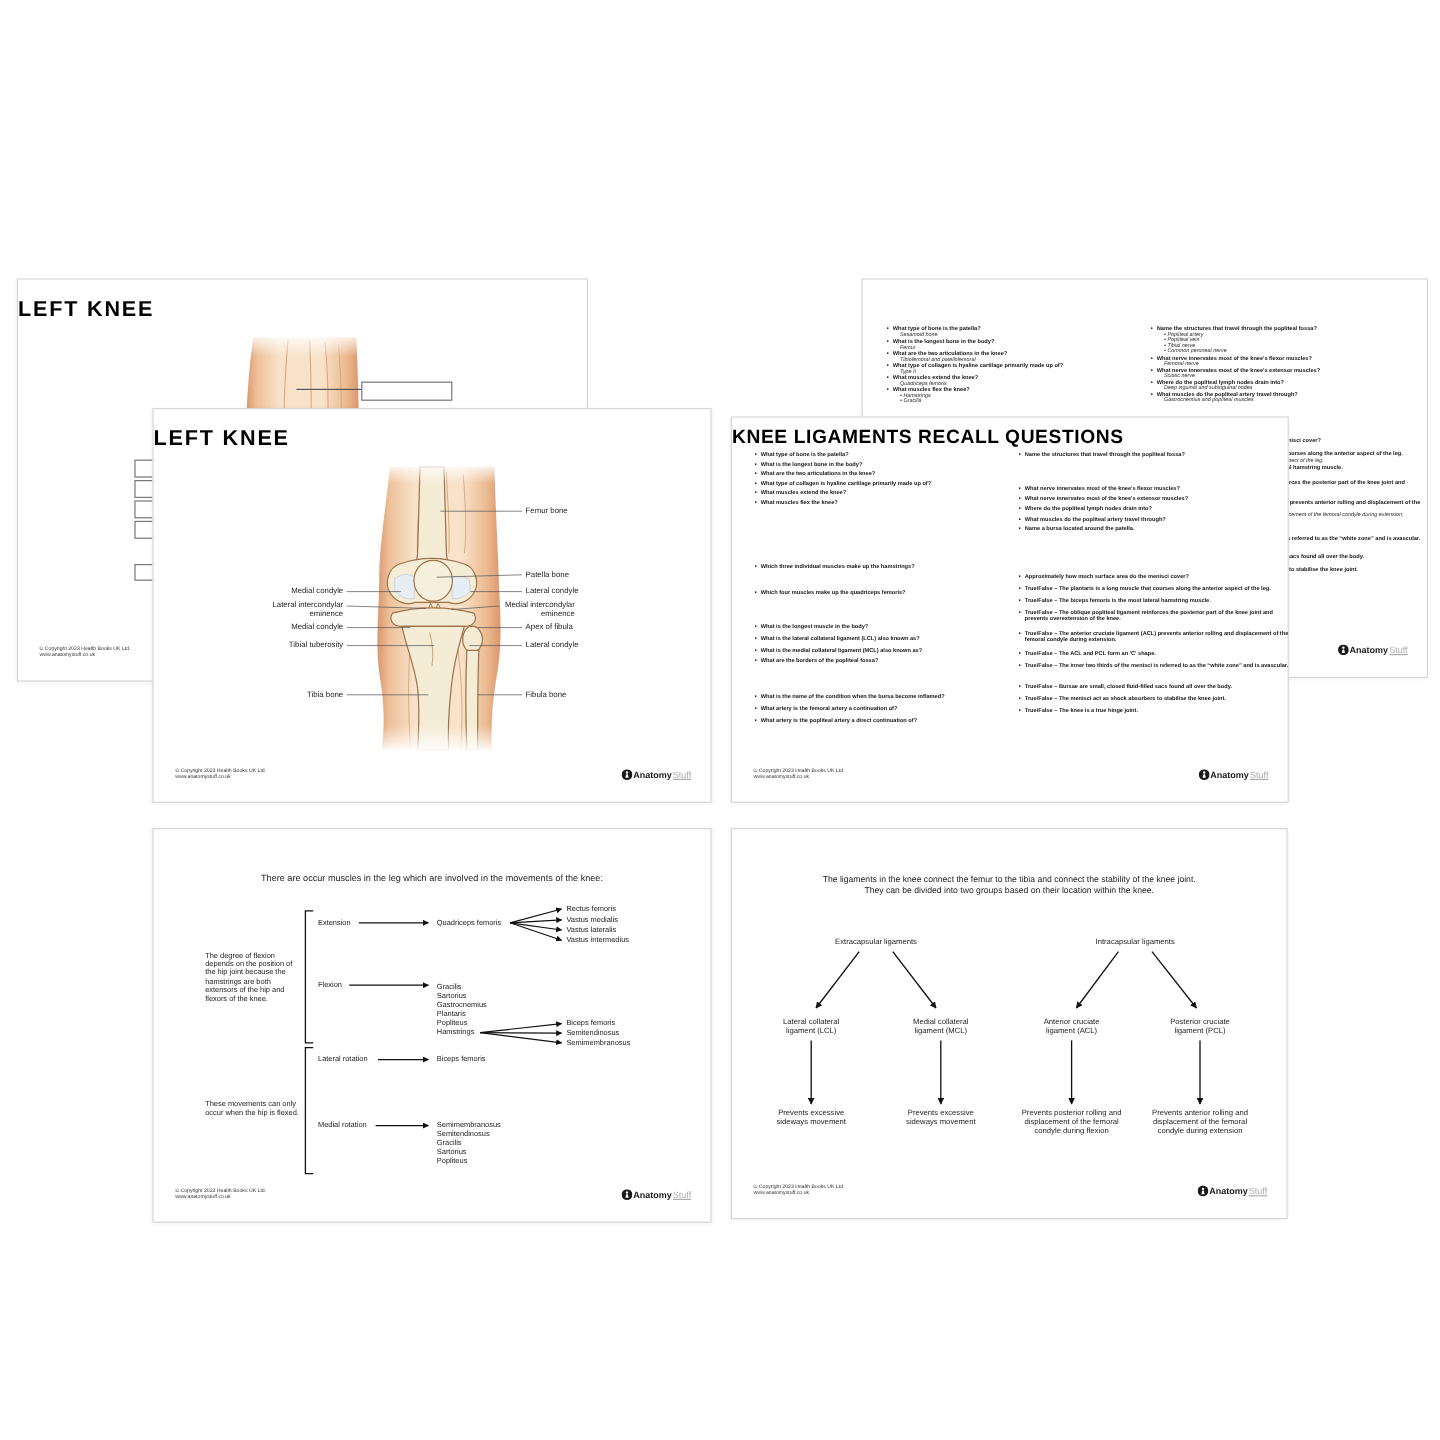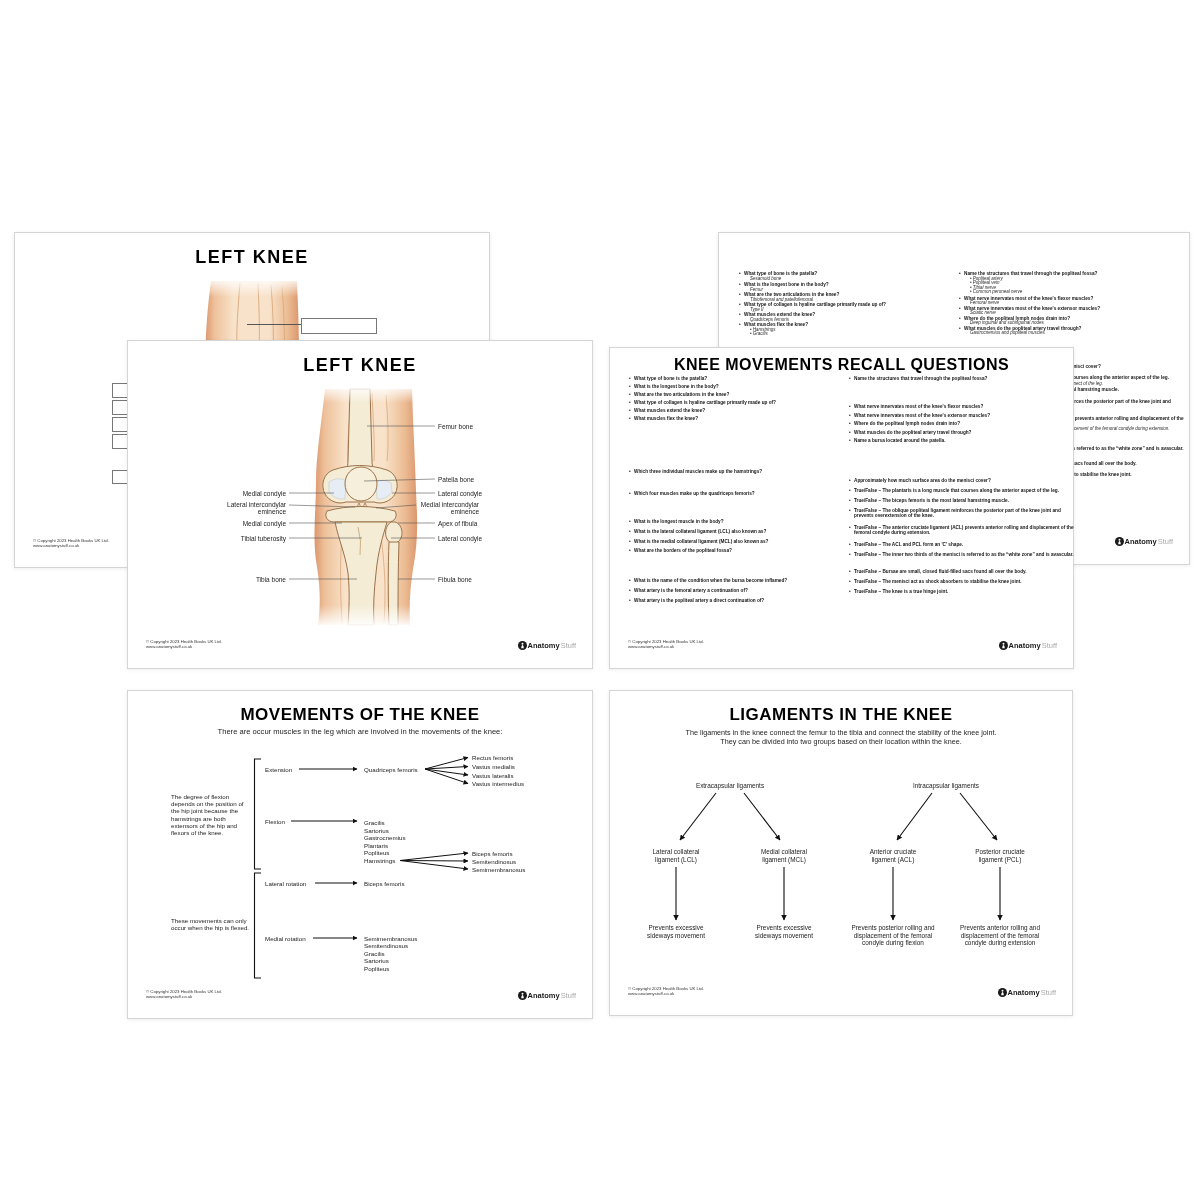--- a/index.html
+++ b/index.html
@@ -1,29 +1,29 @@
 <!DOCTYPE html>
 <html><head>
 <meta charset="utf-8">
 <style>
   html,body{margin:0;padding:0;background:#fff;}
   .canvas{position:relative;width:1200px;height:1200px;background:#fff;overflow:hidden;
           font-family:"Liberation Sans",sans-serif;color:#1c1c1c;}
   .page{position:absolute;background:#fff;border:1px solid #d5d5d5;box-shadow:0 1px 4px rgba(0,0,0,.07);}
   .z1{z-index:1}.z2{z-index:2}
-  .ptitle{position:absolute;left:0;right:0;text-align:center;font-weight:bold;color:#000;letter-spacing:1.5px;}
+  .ptitle{position:absolute;left:0;right:0;text-align:left;font-weight:bold;color:#000;letter-spacing:1.5px;}
   .t18{font-size:18px;top:14px}
   .t16{font-size:16px;top:14px;letter-spacing:.5px}
   .t17{font-size:17px;top:14px;letter-spacing:.5px}
   .subtitle{position:absolute;left:0;right:0;text-align:center;font-size:7.6px;color:#1c1c1c;}
   .subtle{font-size:7.2px;}
   .copyright{position:absolute;left:18px;bottom:18px;font-size:4.3px;line-height:5.6px;color:#333;}
   .logo{position:absolute;right:16px;bottom:18px;display:flex;align-items:center;gap:1px;}
   .logo-bold{font-size:7.5px;font-weight:bold;color:#1a1a1a;}
-  .logo-light{font-size:7.5px;color:#ababab;}
+  .logo-light{font-size:7.5px;color:#ababab;text-decoration:underline;}
   .q-item{position:absolute;font-weight:bold;font-size:4.7px;line-height:5.3px;color:#151515;padding-left:5px;}
   .q-item::before{content:"\2022";position:absolute;left:0;top:0;}
   .ak-a{position:absolute;font-style:italic;font-size:4.5px;line-height:4.9px;color:#2a2a2a;}
   .note{position:absolute;font-size:6.2px;line-height:7.2px;color:#1c1c1c;}
   .blank-box{position:absolute;background:#fff;border:1px solid #777;}
   .leader{position:absolute;height:1px;background:#555;}
   svg{display:block;}
   svg text{font-family:"Liberation Sans",sans-serif;fill:#1c1c1c;}
 </style>
 </head>
@@ -205,21 +205,21 @@
         <circle cx="5" cy="5" r="5" fill="#1a1a1a"></circle>
           <circle cx="5" cy="3" r="1.1" fill="#fff"></circle>
         <path d="M5,4.4 C3.8,4.4 3.6,8 3.6,8 L6.4,8 C6.4,8 6.2,4.4 5,4.4 Z" fill="#fff"></path>
       </svg>
       <span class="logo-bold">Anatomy</span>
         <span class="logo-light">Stuff</span>
     </div>
   </div>
 
   <div class="page z2" id="pageD" style="left:609px;top:347px;width:463px;height:320px;">
-    <div class="ptitle t16" style="top:8px">KNEE MOVEMENTS RECALL QUESTIONS</div>
+    <div class="ptitle t16" style="top:8px">KNEE LIGAMENTS RECALL QUESTIONS</div>
     <div id="qLeft">
         <div class="q-item" style="left: 19px; top: 28px; width: 212px;">What type of bone is the patella?</div>
         <div class="q-item" style="left: 19px; top: 36px; width: 212px;">What is the longest bone in the body?</div>
         <div class="q-item" style="left: 19px; top: 44px; width: 212px;">What are the two articulations in the knee?</div>
         <div class="q-item" style="left: 19px; top: 52px; width: 212px;">What type of collagen is hyaline cartilage primarily made up of?</div>
         <div class="q-item" style="left: 19px; top: 60px; width: 212px;">What muscles extend the knee?</div>
         <div class="q-item" style="left: 19px; top: 68px; width: 212px;">What muscles flex the knee?</div>
         <div class="q-item" style="left: 19px; top: 121px; width: 212px;">Which three individual muscles make up the hamstrings?</div>
         <div class="q-item" style="left: 19px; top: 143px; width: 212px;">Which four muscles make up the quadriceps femoris?</div>
         <div class="q-item" style="left: 19px; top: 171px; width: 212px;">What is the longest muscle in the body?</div>
@@ -257,21 +257,20 @@
         <circle cx="5" cy="5" r="5" fill="#1a1a1a"></circle>
           <circle cx="5" cy="3" r="1.1" fill="#fff"></circle>
         <path d="M5,4.4 C3.8,4.4 3.6,8 3.6,8 L6.4,8 C6.4,8 6.2,4.4 5,4.4 Z" fill="#fff"></path>
       </svg>
       <span class="logo-bold">Anatomy</span>
         <span class="logo-light">Stuff</span>
     </div>
   </div>
 
   <div class="page z1" id="pageE" style="left:127px;top:690px;width:464px;height:327px;">
-    <div class="ptitle t17">MOVEMENTS OF THE KNEE</div>
     <div class="subtitle" style="top:36px">There are occur muscles in the leg which are involved in the movements of the knee:</div>
     <div class="note" style="left:43px;top:102px;width:80px;">The degree of flexion depends on the position of the hip joint because the hamstrings are both extensors of the hip and flexors of the knee.</div>
     <div class="note" style="left:43px;top:226px;width:82px;">These movements can only occur when the hip is flexed.</div>
     <svg id="movSvg" width="464" height="327" viewBox="0 0 464 327" style="position:absolute;left:0;top:0;">
       <defs>
         <marker id="ah1" viewBox="0 0 10 10" refX="9" refY="5" markerWidth="5" markerHeight="5" orient="auto">
           <path d="M0,0 L10,5 L0,10 Z" fill="#111"></path>
         </marker>
       </defs>
       <path d="M133,68 L126.5,68 L126.5,178 L133,178" stroke="#111" stroke-width="1.1" fill="none"></path>
@@ -323,21 +322,20 @@
         <circle cx="5" cy="5" r="5" fill="#1a1a1a"></circle>
           <circle cx="5" cy="3" r="1.1" fill="#fff"></circle>
         <path d="M5,4.4 C3.8,4.4 3.6,8 3.6,8 L6.4,8 C6.4,8 6.2,4.4 5,4.4 Z" fill="#fff"></path>
       </svg>
       <span class="logo-bold">Anatomy</span>
         <span class="logo-light">Stuff</span>
     </div>
   </div>
 
   <div class="page z1" id="pageF" style="left:609px;top:690px;width:462px;height:324px;">
-    <div class="ptitle t17">LIGAMENTS IN THE KNEE</div>
     <div class="subtitle subtle" style="top:37px">The ligaments in the knee connect the femur to the tibia and connect the stability of the knee joint.</div>
     <div class="subtitle subtle" style="top:46px">They can be divided into two groups based on their location within the knee.</div>
     <svg id="ligSvg" width="462" height="324" viewBox="0 0 462 324" style="position:absolute;left:0;top:0;">
       <defs>
         <marker id="ah2" viewBox="0 0 10 10" refX="9" refY="5" markerWidth="5" markerHeight="5" orient="auto">
           <path d="M0,0 L10,5 L0,10 Z" fill="#111"></path>
         </marker>
       </defs>
       <g id="ligContent">
           <text x="120" y="94" text-anchor="middle" dominant-baseline="central" font-size="6.4">Extracapsular ligaments</text>

